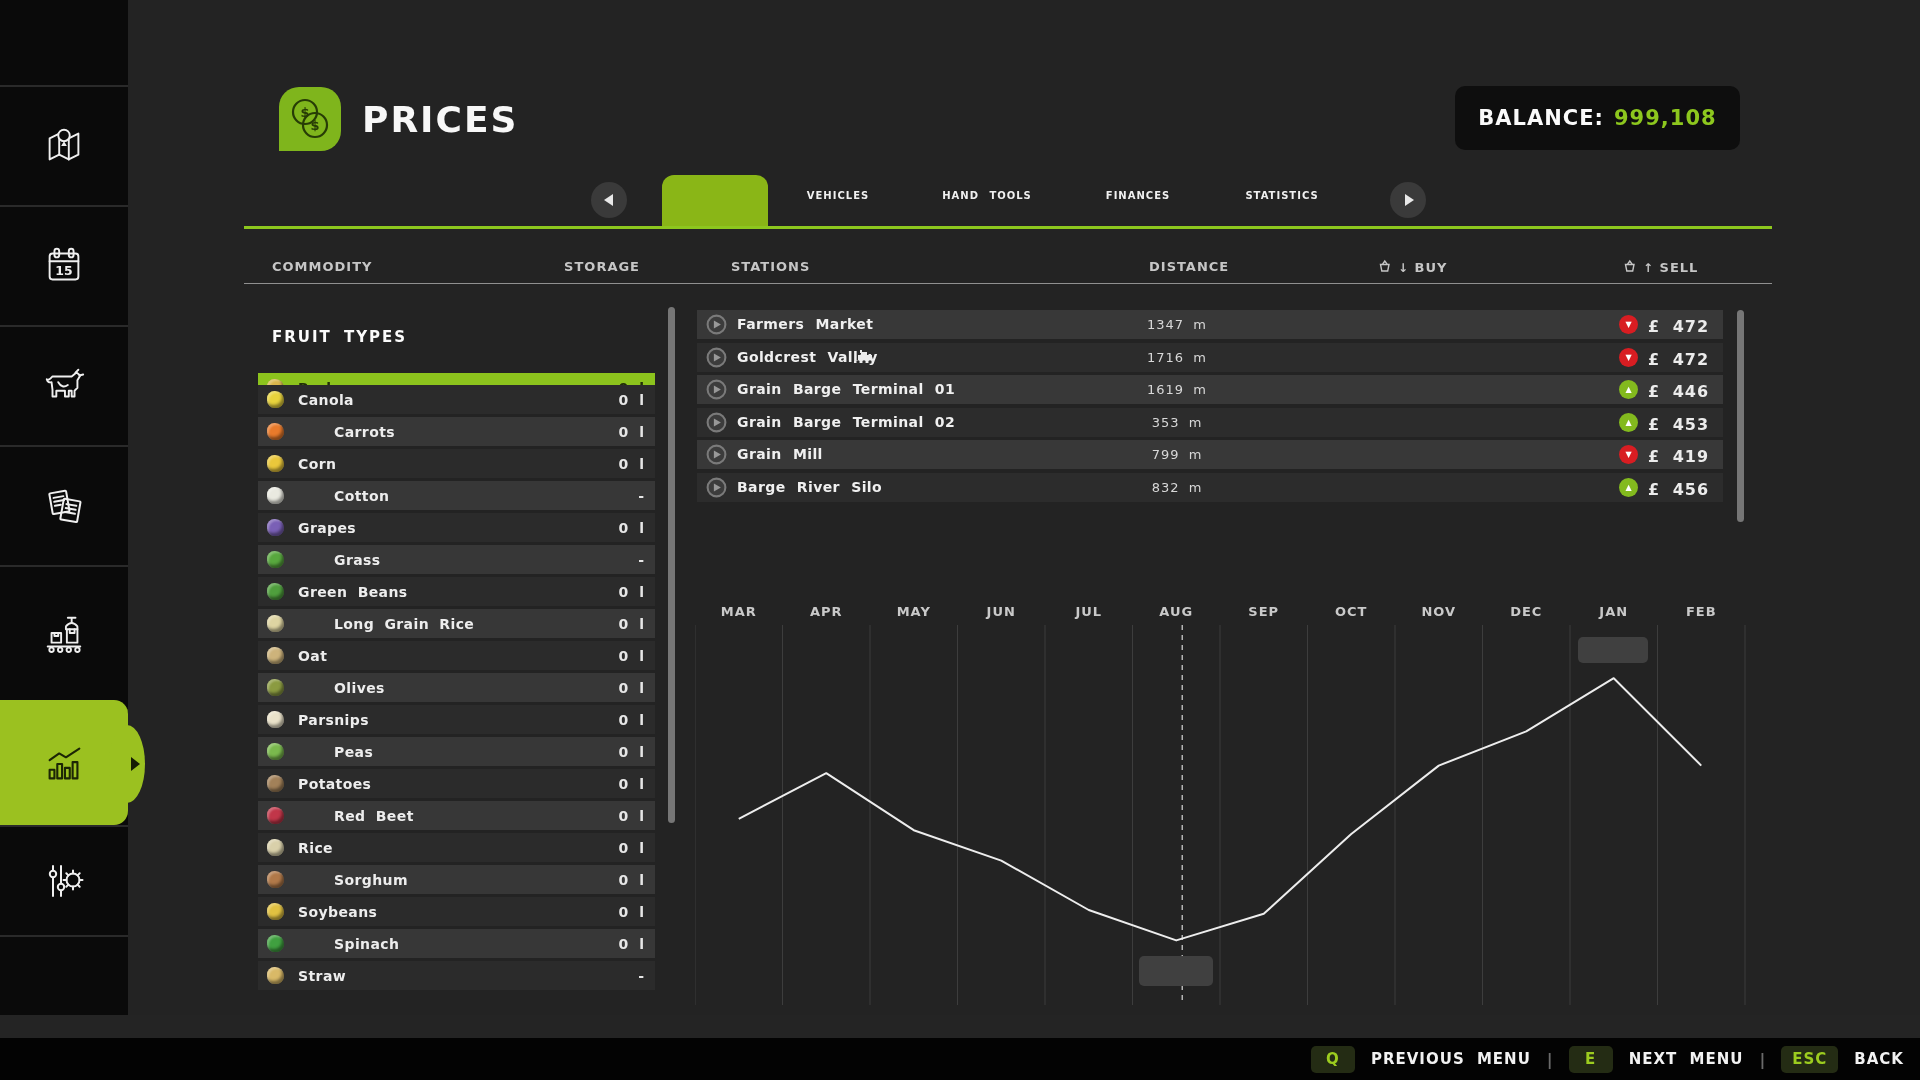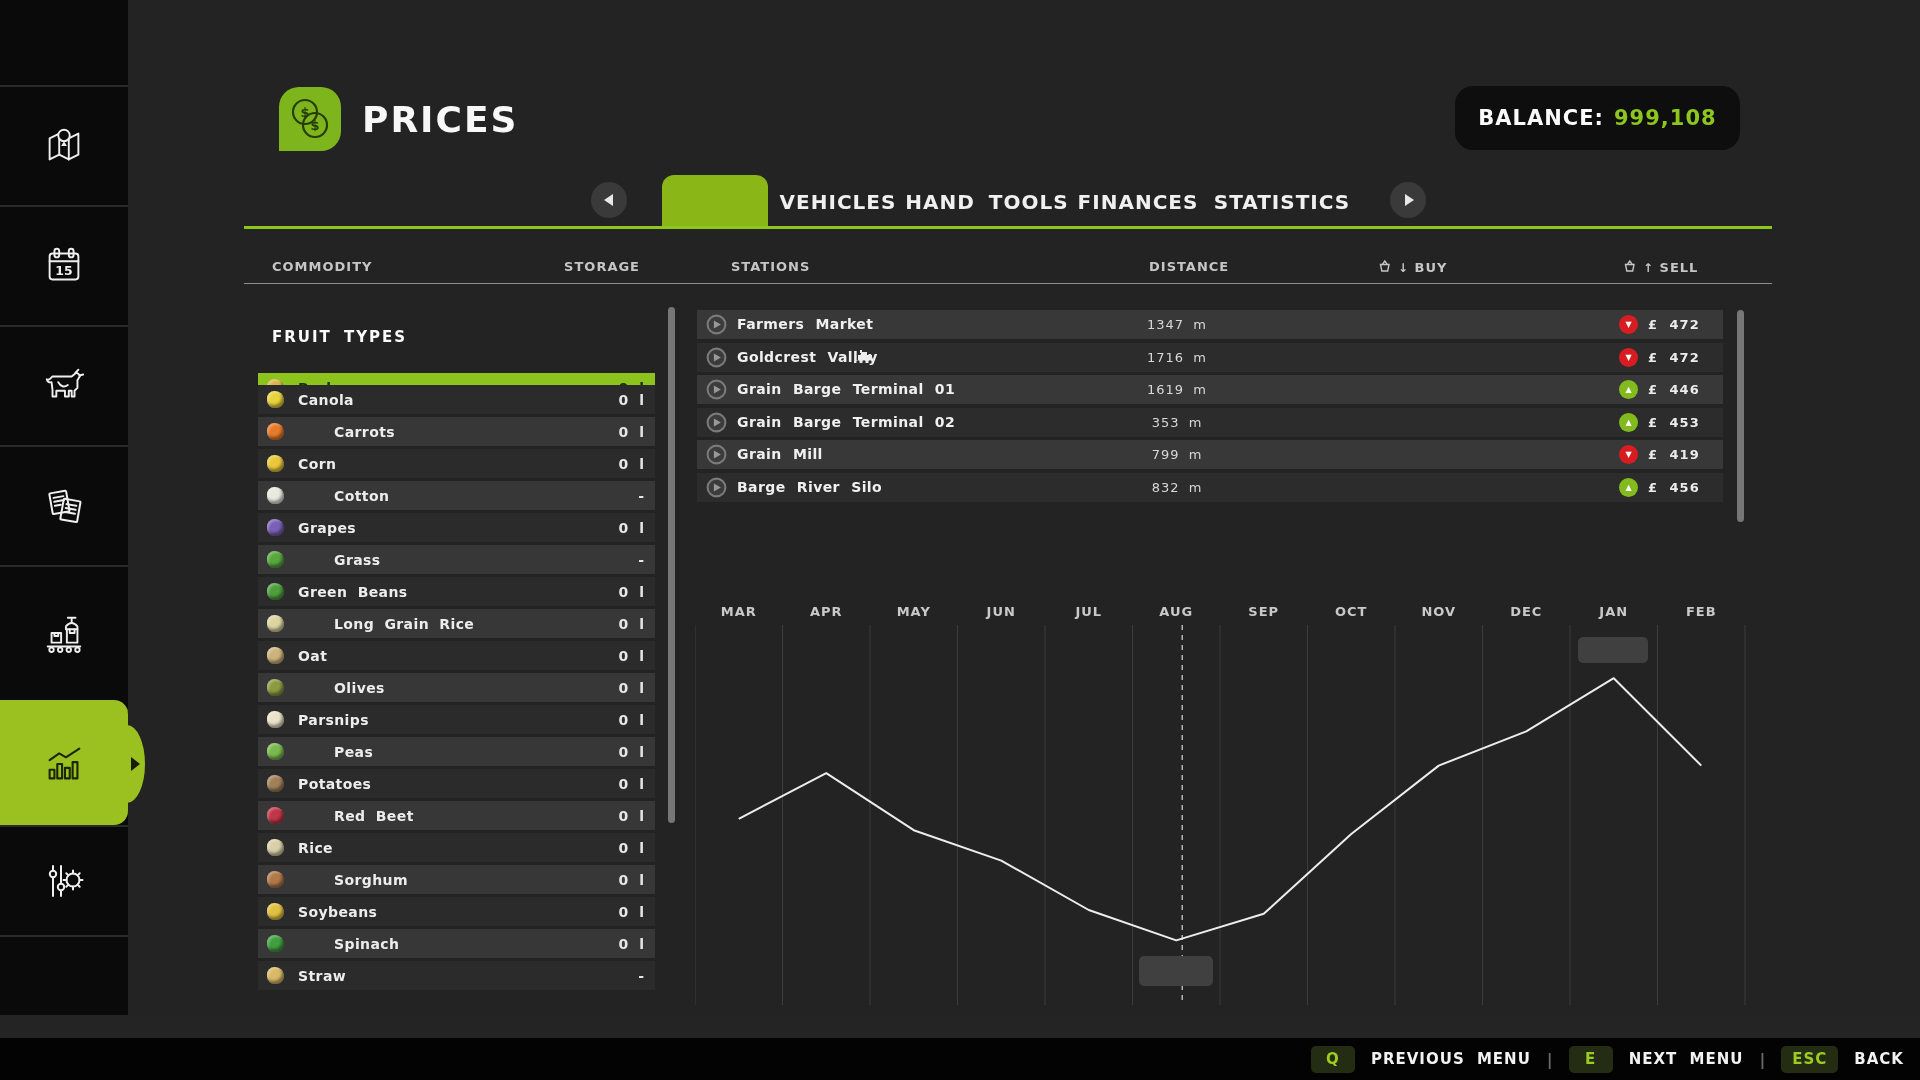--- a/index.html
+++ b/index.html
@@ -14,32 +14,32 @@
   .side-cell.active{background:#9bc120;color:#1c2605;border-top:2px solid #9bc120;border-radius:0 14px 14px 0;}
   .side-bump{position:absolute;right:-17px;top:50%;transform:translateY(-50%);width:36px;height:78px;
              background:#9bc120;border-radius:50%;}
   .side-arrow{position:absolute;right:-12px;top:50%;transform:translateY(-50%);width:0;height:0;
               border-left:9px solid #161d04;border-top:7px solid transparent;border-bottom:7px solid transparent;}
 
   
   #title-icon{position:absolute;left:279px;top:87px;width:62px;height:64px;background:#7fb51c;
               border-radius:20px 20px 20px 0;display:flex;align-items:center;justify-content:center;}
   #page-title{position:absolute;left:362px;top:99px;font-size:36px;font-weight:bold;letter-spacing:2px;color:#f7f7f7;}
-  #balance-box{position:absolute;left:1455px;top:86px;width:285px;height:64px;background:#0e0e0e;border-radius:18px;
+  #balance-box{position:absolute;left:1455px;top:86px;width:285px;height:64px;background:#0e0e0e;border-radius:10px;
                display:flex;align-items:center;justify-content:center;gap:10px;font-size:21px;font-weight:bold;}
   #balance-box .bal-label{color:#fafafa;letter-spacing:1px;}
   #balance-box .bal-value{color:#8dc71e;letter-spacing:1px;}
 
   
   .circle-btn{position:absolute;top:182px;width:36px;height:36px;border-radius:50%;background:#3a3a3a;
               display:flex;align-items:center;justify-content:center;}
   .tri-left{width:0;height:0;border-right:9px solid #e9e9e9;border-top:6px solid transparent;border-bottom:6px solid transparent;margin-right:2px;}
   .tri-right{width:0;height:0;border-left:9px solid #e9e9e9;border-top:6px solid transparent;border-bottom:6px solid transparent;margin-left:2px;}
   #active-tab{position:absolute;left:662px;top:175px;width:106px;height:53px;background:#8ab617;border-radius:12px 12px 0 0;}
-  .tab-label{position:absolute;top:190px;transform:translateX(-50%);font-size:20px;font-weight:bold;
+  .tab-label{position:absolute;top:190px;transform:translateX(-50%);font-size:10px;font-weight:bold;
              letter-spacing:1px;word-spacing:6px;color:#f0f0f0;white-space:nowrap;}
   #tab-underline{position:absolute;left:244px;top:226px;width:1528px;height:3px;background:#8dc71e;}
 
   
   .col-h{position:absolute;top:259px;font-size:13px;font-weight:bold;letter-spacing:1px;color:#c6c6c6;white-space:nowrap;}
   .col-h .arrow{font-size:12px;margin-left:1px;}
   .col-h svg{vertical-align:-2px;margin-right:4px;}
   #header-line{position:absolute;left:244px;top:283px;width:1528px;height:1px;background:#909090;}
 
   
@@ -63,21 +63,21 @@
   .st-row.lt{background:#383838;}
   .st-row.dk{background:#2c2c2c;}
   .st-hot{position:absolute;left:8px;top:3px;}
   .st-name{position:absolute;left:40px;top:6px;font-size:14px;font-weight:bold;letter-spacing:.4px;word-spacing:6px;color:#f0f0f0;white-space:nowrap;}
   .st-train{position:absolute;left:155px;top:6px;}
   .st-dist{position:absolute;left:420px;top:7px;width:120px;text-align:center;font-size:13px;color:#d8d8d8;letter-spacing:1px;word-spacing:4px;}
   .st-badge{position:absolute;left:922px;top:5px;width:19px;height:19px;border-radius:50%;
             display:flex;align-items:center;justify-content:center;font-size:8px;color:#fff;}
   .st-badge.down{background:#d81d22;}
   .st-badge.up{background:#83ba1e;}
-  .st-price{position:absolute;left:951px;top:7px;font-size:13px;font-weight:bold;color:#ececec;letter-spacing:1px;word-spacing:6px;}
+  .st-price{position:absolute;left:951px;top:7px;font-size:16px;font-weight:bold;color:#ececec;letter-spacing:1px;word-spacing:6px;}
 
   
   #chart{position:absolute;left:695px;top:600px;width:1053px;height:412px;}
 
   
   #footer-strip{position:absolute;left:0;top:1015px;width:1920px;height:23px;background:#242424;}
   #footer-bar{position:absolute;left:0;top:1038px;width:1920px;height:42px;background:#030303;}
   #hints{position:absolute;right:16px;top:1038px;height:42px;display:flex;align-items:center;gap:16px;}
   .hint{display:flex;align-items:center;gap:16px;}
   .keycap{min-width:22px;height:27px;padding:0 11px;background:#242c14;border-radius:5px;

